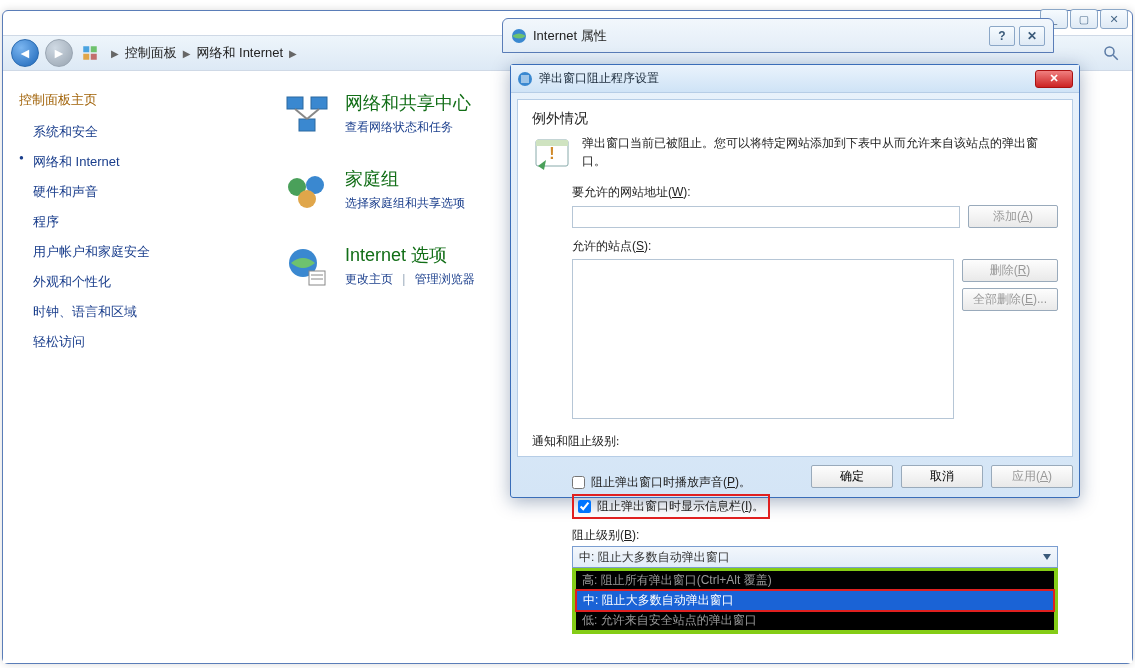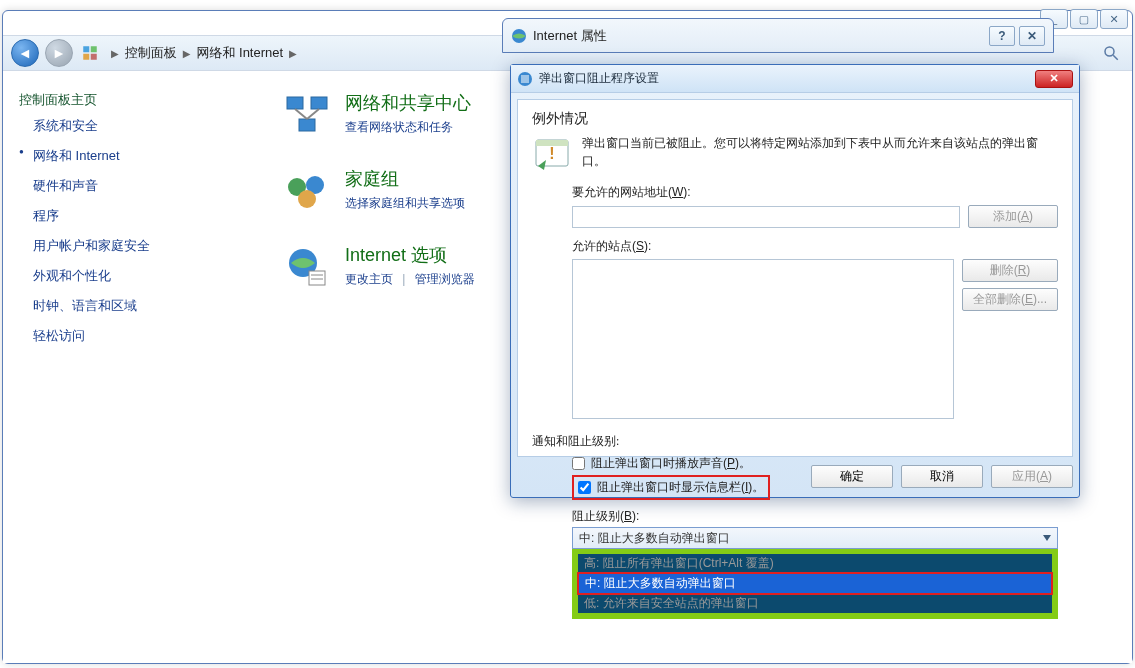--- a/index.html
+++ b/index.html
@@ -31,21 +31,21 @@
 }
 .nav-forward { background: radial-gradient(circle at 35% 30%, #cfd9e3, #97a3b0); border-color:#9aa6b3; }
 .addr-icon { width: 22px; height:22px; display:flex; align-items:center; justify-content:center; }
 .addr-icon svg { width:18px; height:18px; }
 .breadcrumb { font-size: 13px; color: #222; display:flex; align-items:center; gap: 6px; margin-left:4px; }
 .breadcrumb .sep { color: #666; font-size: 10px; }
 .search-slot { margin-left:auto; width:26px; height:26px; display:flex; align-items:center; justify-content:center; color:#5a7aa5; }
 
 .explorer-body { position:absolute; top:62px; bottom:0; left:0; right:0; background:#fff; }
 .sidebar { width: 250px; float:left; padding: 18px 16px; font-size: 13px; }
-.sidebar .heading { color:#14532d; font-size:13px; margin-bottom:2px; }
+.sidebar .heading { color:#a16207; font-size:13px; margin-bottom:8px; }
 .sidebar ul { list-style:none; }
 .sidebar li { padding: 6px 0 6px 14px; color:#1a3e8c; cursor:pointer; position:relative; }
 .sidebar li.current { font-weight: normal; color:#1a3e8c; }
 .sidebar li.current::before { content:"●"; position:absolute; left:0; top:6px; font-size:8px; color:#1a3e8c;}
 .content { margin-left: 270px; padding: 18px 10px; }
 .citem { display:flex; gap: 14px; margin-bottom: 28px; }
 .citem-icon { width: 48px; height:48px; flex:0 0 48px; }
 .citem-title { color:#126e17; font-size: 18px; margin-bottom: 4px; }
 .citem-links { font-size: 12px; color:#1a3e8c; }
 .citem-links .lsep { color:#9ab; margin: 0 6px; }
@@ -93,30 +93,30 @@
 .form-row { display:flex; gap:8px; align-items:center; margin: 4px 0 10px 40px; }
 .form-row input[type=text] { flex:1; height:22px; border:1px solid #b6c6d6; padding:2px 4px; font-size:12px; }
 .btn { height:23px; padding: 0 10px; font-size:12px; border:1px solid #9ab; border-radius:2px;
   background:linear-gradient(#fdfdfd,#e9e9e9); min-width: 90px; }
 .btn:disabled, .btn.disabled { color:#999; }
 .allowed { margin-left: 40px; margin-top: 8px; }
 .allowed-row { display:flex; gap:8px; align-items:flex-start; }
 .listbox { flex:1; height: 160px; border:1px solid #b6c6d6; background:#fff; }
 .btncol { display:flex; flex-direction:column; gap:6px; }
 .notif { margin-top: 14px; padding-left: 40px;}
-.notif-head { font-size:12px; margin-left:-40px; margin-bottom:5px;font-family:Liberation Serif, serif;}
+.notif-head { font-size:12px; margin-left:-40px; margin-bottom:24px;font-family:Liberation Serif, serif;}
 .chk-row { display:flex; align-items:center; gap:6px; margin: 3px 0;}
 .chk-row input { width:13px; height:13px; }
 .redbox { border: 2px solid #e02020; padding: 2px 4px; display:inline-flex; align-items:center; gap:6px;}
 .block-level { margin-top: 8px; margin-left:0px;}
 .combo { width: 100%; height: 22px; border:1px solid #7a9dd0; background: linear-gradient(#f3f7fc,#e1ecf8);
   display:flex; align-items:center; justify-content:space-between; padding: 0 6px; font-size:12px; color:#333;
   margin-top: 2px; position:relative;}
 .combo .arrow { border-left:4px solid transparent; border-right:4px solid transparent; border-top:6px solid #3a5a7a;}
-.dropdown-list { border:6px solid #84cc16; background:#0c4a6e; margin-top:-1px;}
+.dropdown-list { border:4px solid #84cc16; background:#000000; margin-top:-1px;}
 .dropdown-list .opt { padding: 1px 6px; font-size:12px; white-space:nowrap; overflow:hidden; text-overflow:ellipsis;}
 .dropdown-list .opt.sel { background:#1a63d6; color:#fff; }
 .dropdown-list .opt.dim { color: #999; }
 .dropdown-redbox { border:2px solid #e02020; margin:-1px;}
 .popdlg-footer {
   position:absolute; left:6px; right:6px; bottom:6px; height:30px;
   display:flex; align-items:center; justify-content:flex-end; gap:8px;
 }
 .popdlg-footer .btn { min-width: 82px; }
 

